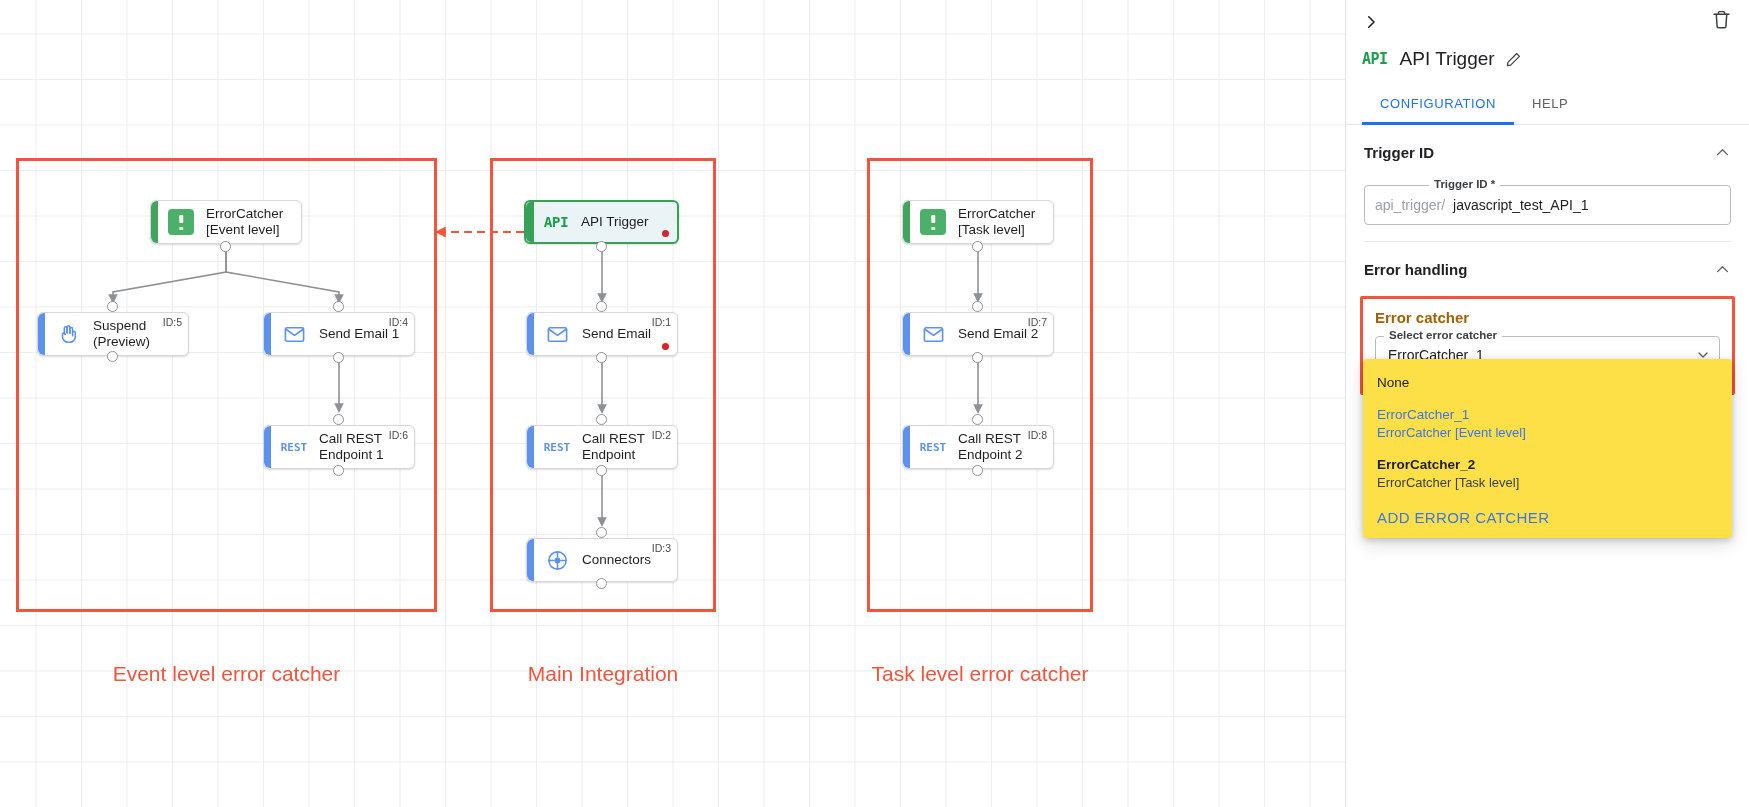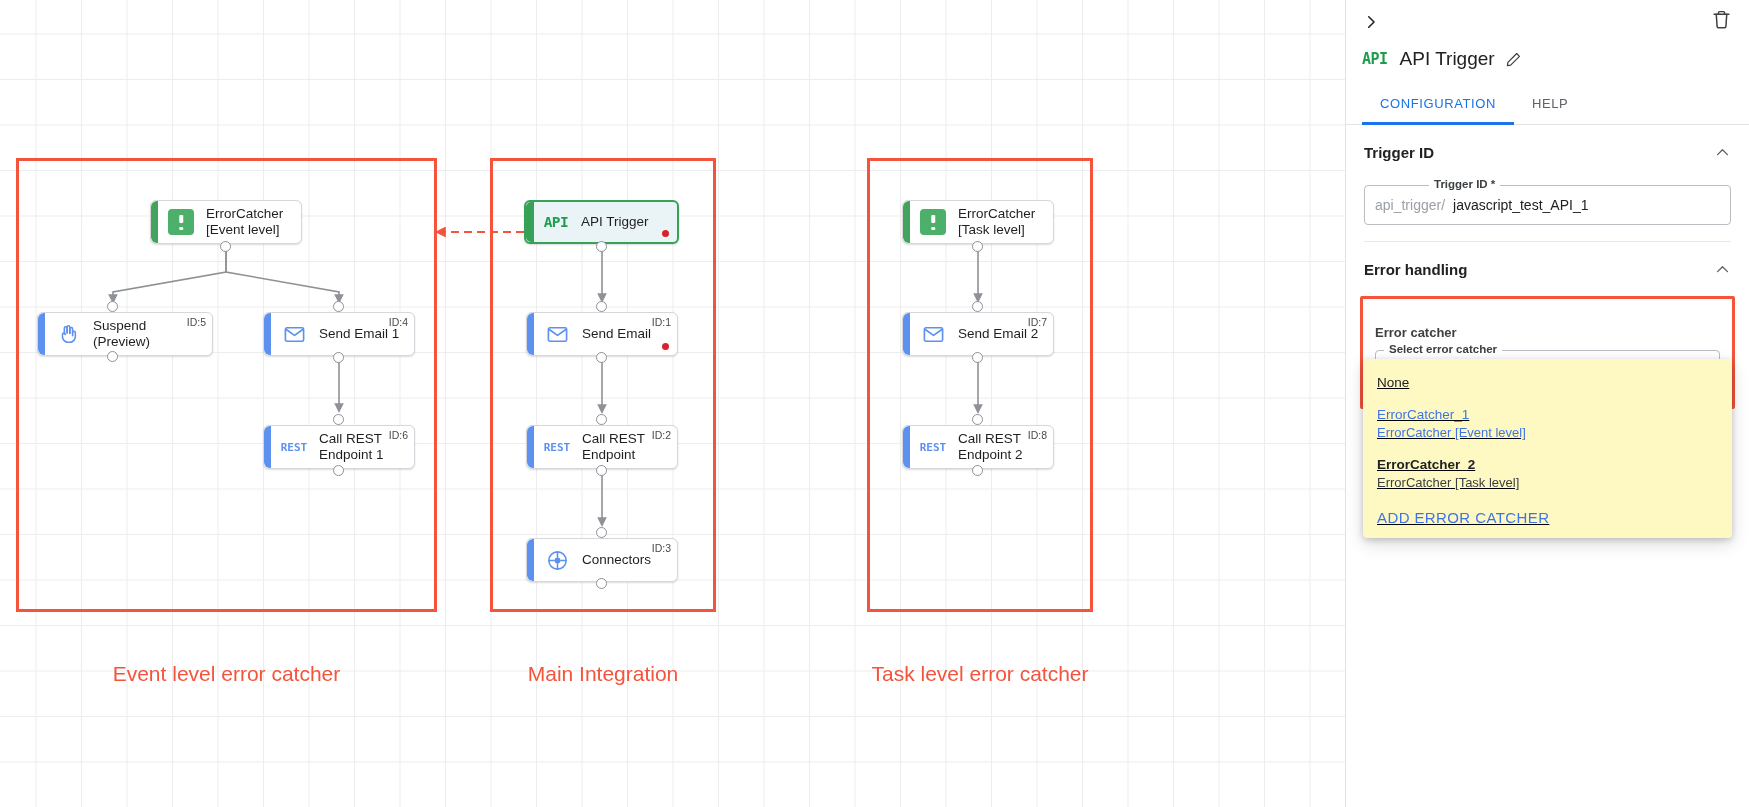--- a/index.html
+++ b/index.html
@@ -208,21 +208,21 @@
   .field .val { color: #202124; font-size: 14px; margin-left: 8px; }
 
   
   .err-box {
     position: relative;
     border: 3px solid #f4533c;
     border-radius: 2px;
     margin: 0 -4px;
     padding: 10px 12px 18px 12px;
   }
-  .err-box .eb-title { font-size: 13px; color: #404040; font-weight: 600; margin-bottom: 10px; margin-top: 16px; }
+  .err-box .eb-title { font-size: 15px; color: #a16207; font-weight: 600; margin-bottom: 10px; }
 
   .select-field {
     position: relative;
     height: 38px;
     border: 1px solid #b9bcc0;
     border-radius: 4px;
     display: flex; align-items: center; justify-content: space-between;
     padding: 0 8px 0 12px;
     background: #fff;
     cursor: pointer;
@@ -234,26 +234,25 @@
     font-size: 11.5px; font-weight: 600; color: #3c4043;
     white-space: nowrap;
   }
   .select-field .sval { font-size: 14px; color: #202124; }
 
   
   .menu {
     position: absolute;
     left: 0; right: 0;
     top: 60px;
-    background: #fef9c3;
+    background: #fde047;
     border-radius: 4px;
     box-shadow: 0 2px 6px rgba(0,0,0,.18), 0 6px 18px rgba(0,0,0,.14);
     padding: 8px 0 6px 0;
     z-index: 20;
-    text-decoration: underline;
   }
   .menu-item {
     padding: 7px 14px;
     cursor: pointer;
     line-height: 1.35;
   }
   .mi-title { font-size: 13.5px; color: #202124; }
   .mi-sub   { font-size: 13px; color: #3c4043; }
   .menu-item.sel .mi-title { color: #3f74e4; }
   .menu-item.sel .mi-sub   { color: #3f74e4; }
@@ -309,21 +308,21 @@
       <span class="accent"></span>
       <span class="nicon">
           <span class="icon-errorcatcher"></span>
         </span>
       <span class="nlabel">ErrorCatcher
 [Event level]</span>
     </div>
     <div class="port" style="left:220px; top:241px;"></div>
 
     <div class="port" style="left:107px; top:301px;"></div>
-    <div class="node blue" style="left:37px; top:312px; width:176px;">
+    <div class="node blue" style="left:37px; top:312px; width:152px;">
       <span class="accent"></span>
       <span class="nicon">
         <svg width="22" height="22" viewBox="0 0 24 24" fill="none" stroke="#5c91f0" stroke-width="1.7" stroke-linecap="round" stroke-linejoin="round">
           <path d="M8 12V5.5a1.5 1.5 0 0 1 3 0V11"></path>
           <path d="M11 11V4.5a1.5 1.5 0 0 1 3 0V11"></path>
           <path d="M14 11.5V6.5a1.5 1.5 0 0 1 3 0V14"></path>
           <path d="M17 10.5a1.5 1.5 0 0 1 3 0V15a6 6 0 0 1-6 6h-2a6 6 0 0 1-6-6v-2.5a1.5 1.5 0 0 1 3 0"></path>
         </svg>
       </span>
       <span class="nlabel">Suspend

